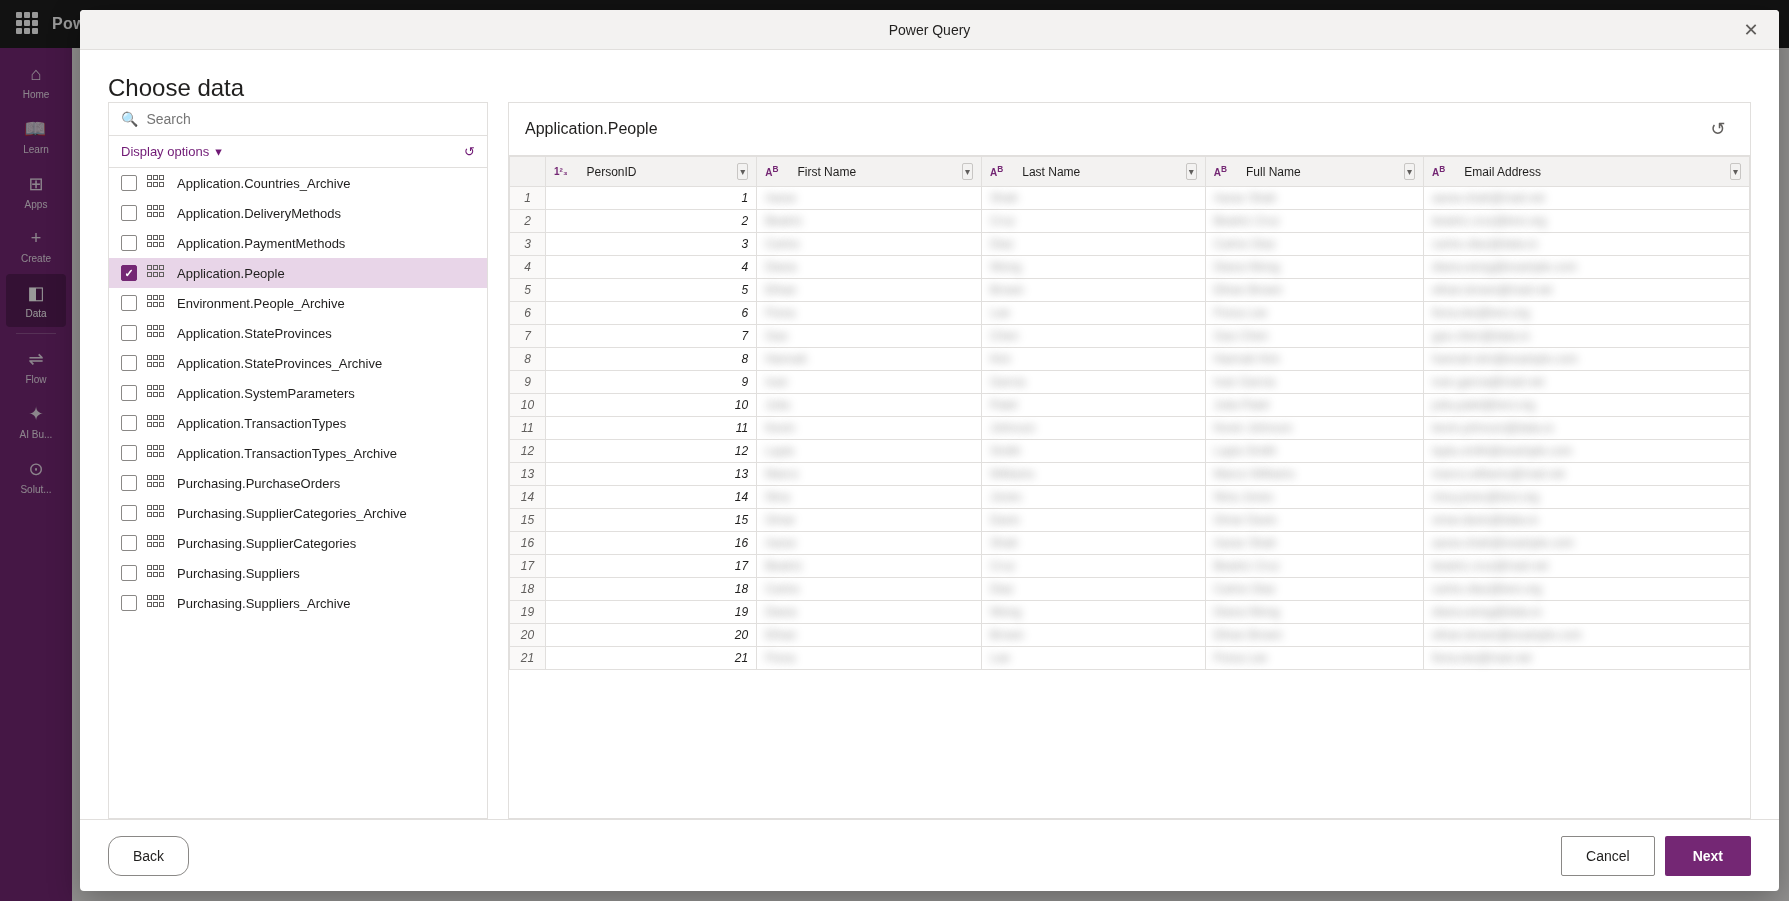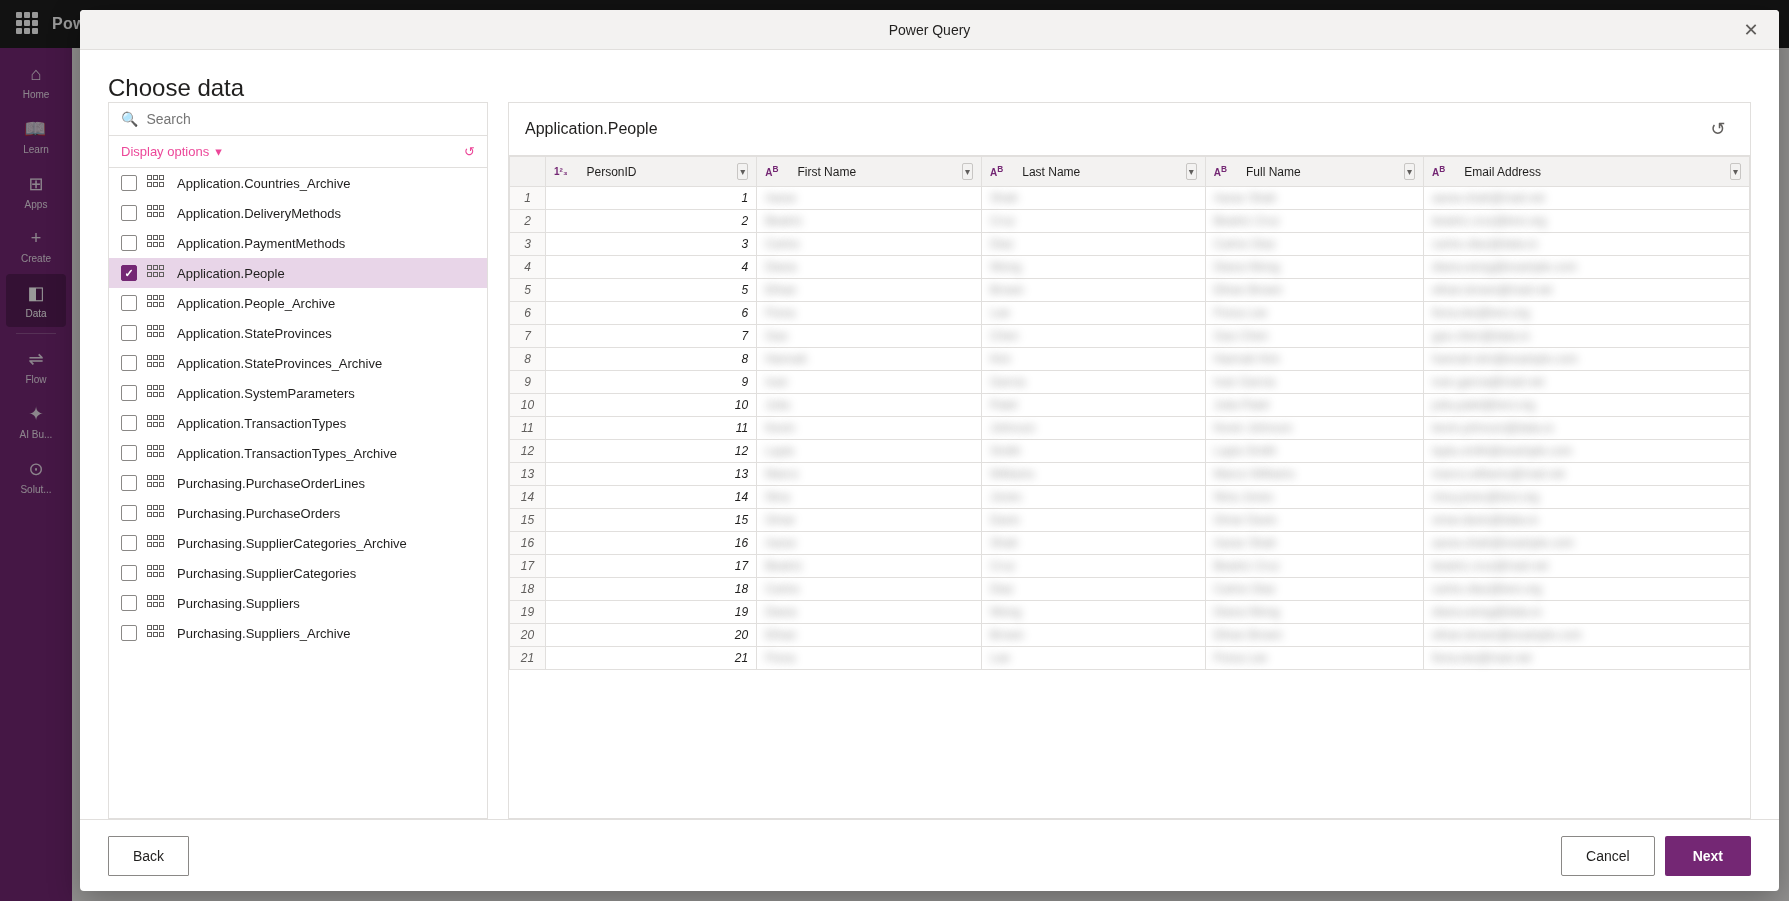--- a/index.html
+++ b/index.html
@@ -211,21 +211,21 @@
     .display-options-bar {
       display: flex;
       align-items: center;
       padding: 8px 12px;
       border-bottom: 1px solid #e1dfdd;
       gap: 6px;
       cursor: pointer;
     }
     .display-options-bar span {
       font-size: 13px;
-      color: #ec4899;
+      color: #701a75;
     }
     .display-options-chevron { font-size: 12px; color: #605e5c; }
     .display-options-refresh {
       margin-left: auto;
       font-size: 16px;
       color: #605e5c;
       cursor: pointer;
     }
 
     .table-list {
@@ -408,21 +408,21 @@
     }
 
     .back-btn {
       height: 40px;
       padding: 0 24px;
       border: 1px solid #8a8886;
       background: white;
       cursor: pointer;
       font-size: 14px;
       color: #201f1e;
-      border-radius: 1px;
+      border-radius: 13px;
     }
 
     .footer-right {
       display: flex;
       gap: 10px;
       align-items: center;
     }
     .cancel-btn {
       height: 40px;
       padding: 0 24px;
@@ -613,21 +613,21 @@
                   <div class="table-icon-cell"></div>
                   <div class="table-icon-cell"></div>
                   <div class="table-icon-cell"></div>
                 </div>
               <div class="table-icon-row">
                   <div class="table-icon-cell"></div>
                   <div class="table-icon-cell"></div>
                   <div class="table-icon-cell"></div>
                 </div>
             </div>
-            <span class="table-name">Application.People_Archive</span>
+            <span class="table-name">Environment.People_Archive</span>
           </div>
           <div class="table-item">
             <div class="table-checkbox"></div>
             <div class="table-icon">
               <div class="table-icon-row">
                   <div class="table-icon-cell"></div>
                   <div class="table-icon-cell"></div>
                   <div class="table-icon-cell"></div>
                 </div>
               <div class="table-icon-row">
@@ -694,36 +694,20 @@
                   <div class="table-icon-cell"></div>
                   <div class="table-icon-cell"></div>
                 </div>
               <div class="table-icon-row">
                   <div class="table-icon-cell"></div>
                   <div class="table-icon-cell"></div>
                   <div class="table-icon-cell"></div>
                 </div>
             </div>
             <span class="table-name">Application.TransactionTypes_Archive</span>
-          </div>
-          <div class="table-item">
-            <div class="table-checkbox"></div>
-            <div class="table-icon">
-              <div class="table-icon-row">
-                  <div class="table-icon-cell"></div>
-                  <div class="table-icon-cell"></div>
-                  <div class="table-icon-cell"></div>
-                </div>
-              <div class="table-icon-row">
-                  <div class="table-icon-cell"></div>
-                  <div class="table-icon-cell"></div>
-                  <div class="table-icon-cell"></div>
-                </div>
-            </div>
-            <span class="table-name">Purchasing.PurchaseOrderLines</span>
           </div>
           <div class="table-item">
             <div class="table-checkbox"></div>
             <div class="table-icon">
               <div class="table-icon-row">
                   <div class="table-icon-cell"></div>
                   <div class="table-icon-cell"></div>
                   <div class="table-icon-cell"></div>
                 </div>
               <div class="table-icon-row">

